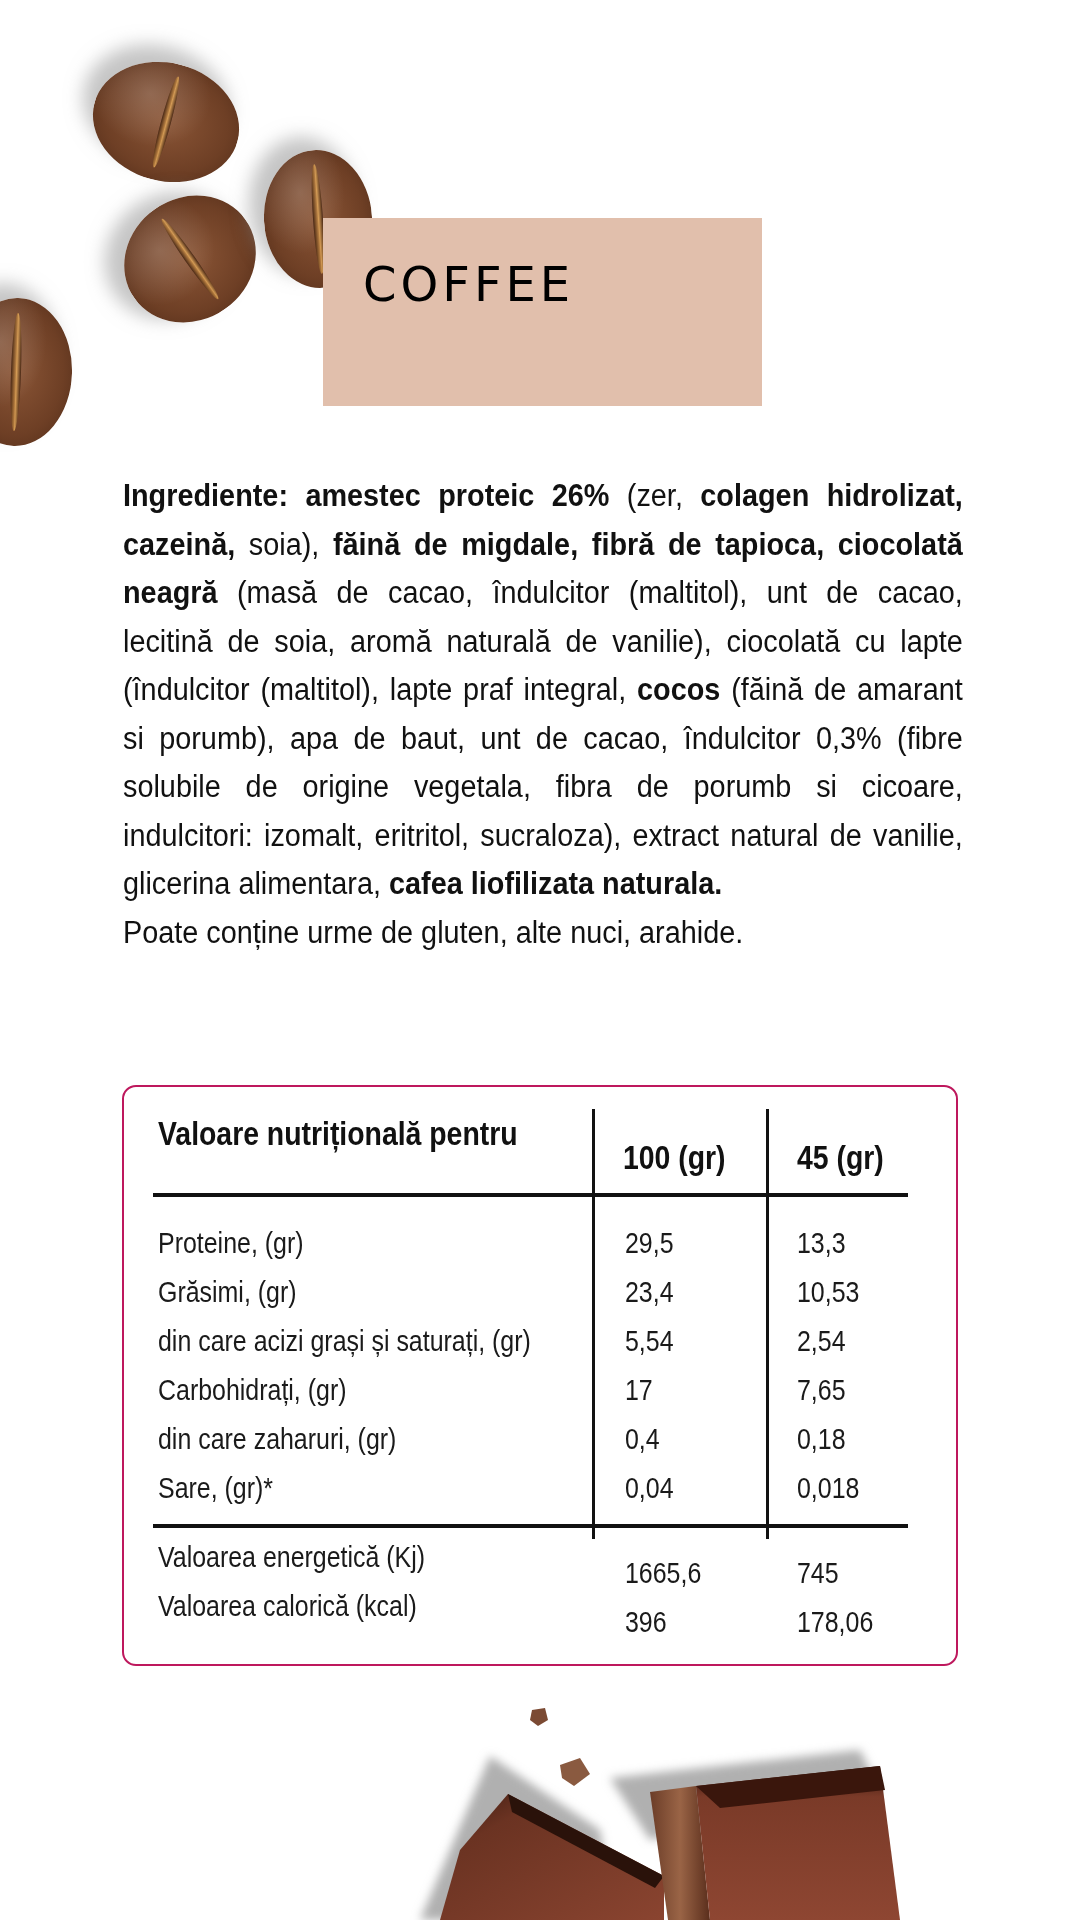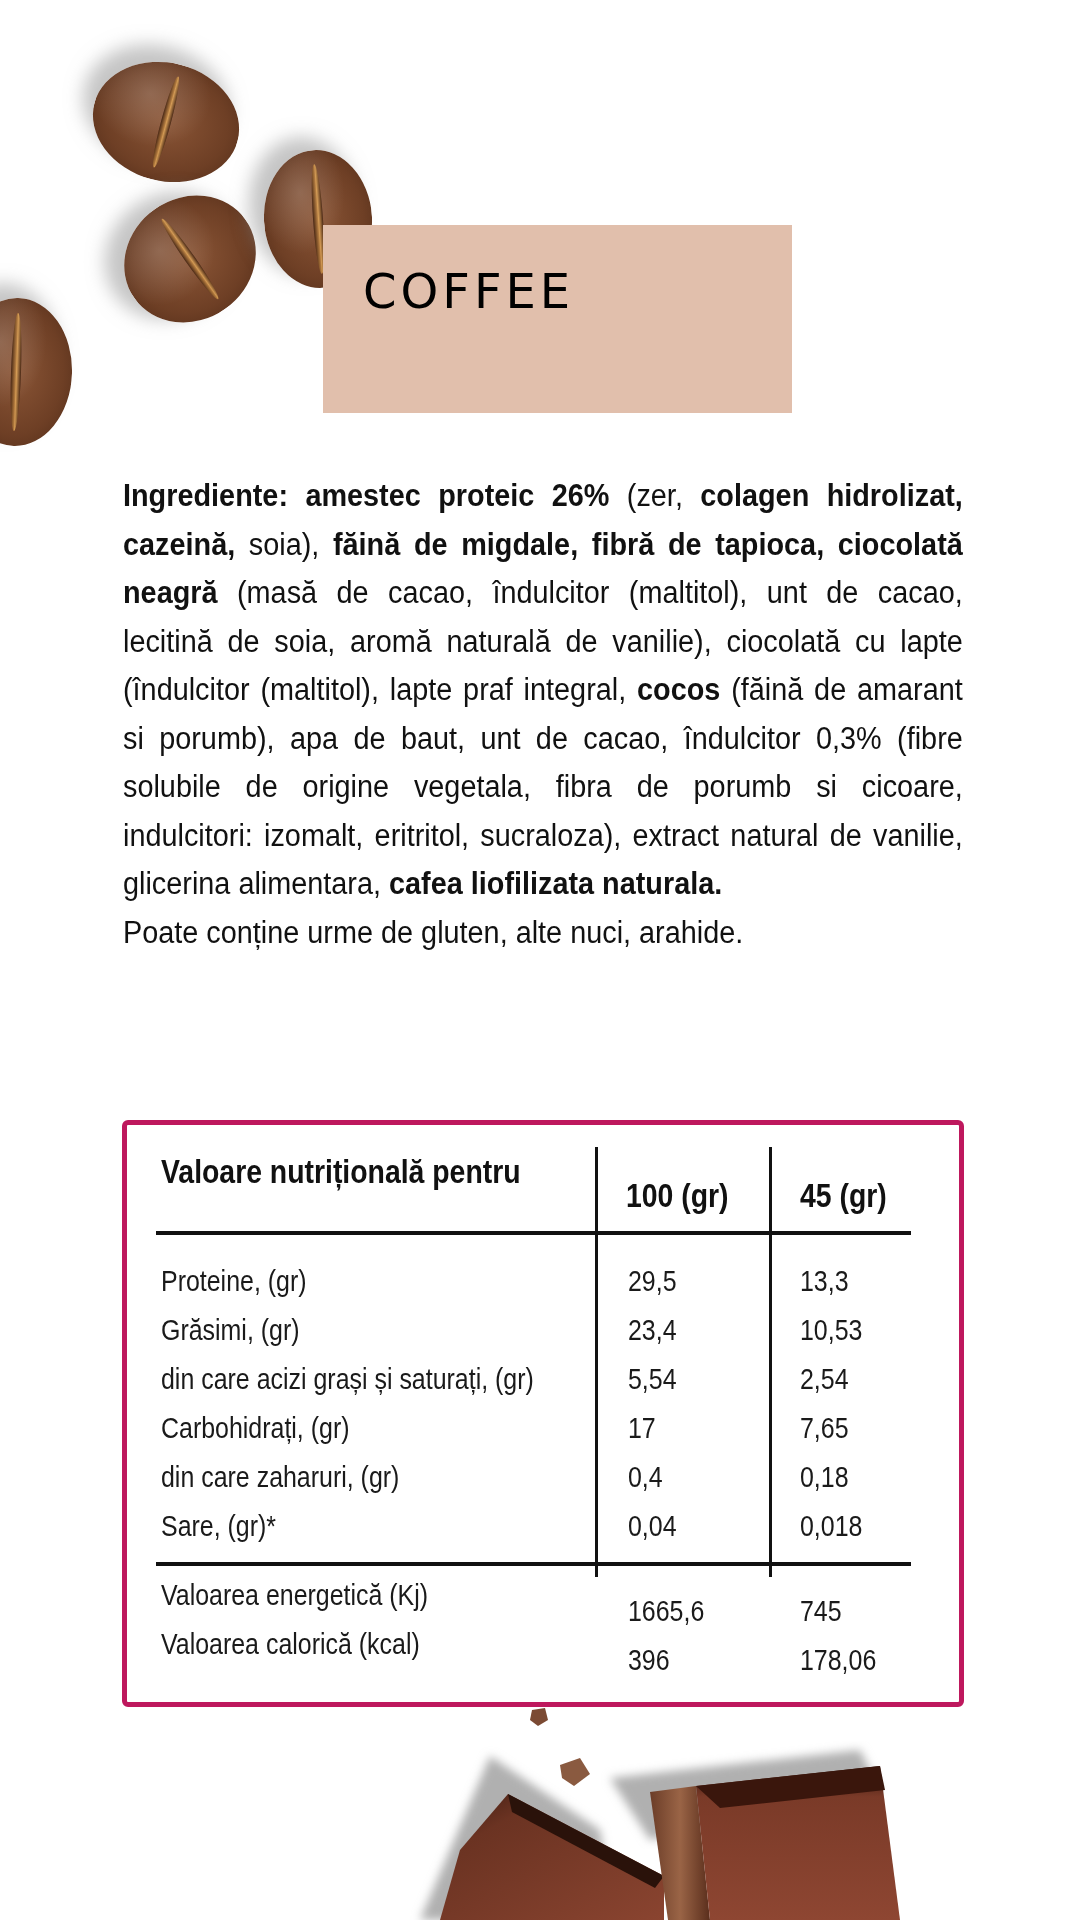--- a/index.html
+++ b/index.html
@@ -35,25 +35,24 @@
       margin-left: -5px;
       border-radius: 50%;
       background: linear-gradient(90deg, #3a1c0c 0%, #b8803f 45%, #e0a659 55%, #3a1c0c 100%);
       opacity: 0.85;
     }
 
     
     .title-box {
       position: absolute;
       left: 323px;
-      top: 225px;
+      top: 218px;
       width: 439px;
       height: 188px;
       background: #e1bfac;
-      padding-left: 30px;
     }
     .title-line {
       position: absolute;
       left: 40px;
       font-family: "DejaVu Sans", sans-serif;
       font-size: 48px;
       letter-spacing: 4px;
       color: #000000;
       line-height: 1;
       white-space: nowrap;
@@ -79,25 +78,25 @@
     .ingredients b { font-weight: 700; }
     .ingredients .warn {
       display: block;
       text-align: left;
     }
 
     
     .nutri {
       position: absolute;
       left: 122px;
-      top: 1120px;
+      top: 1085px;
       width: 832px;
       height: 577px;
-      border: 5px solid #be185d;
-      border-radius: 6px;
+      border: 2px solid #be185d;
+      border-radius: 14px;
       box-sizing: content-box;
     }
     .nutri .vline {
       position: absolute;
       width: 3px;
       background: #111111;
     }
     .nutri .hline {
       position: absolute;
       height: 4px;

